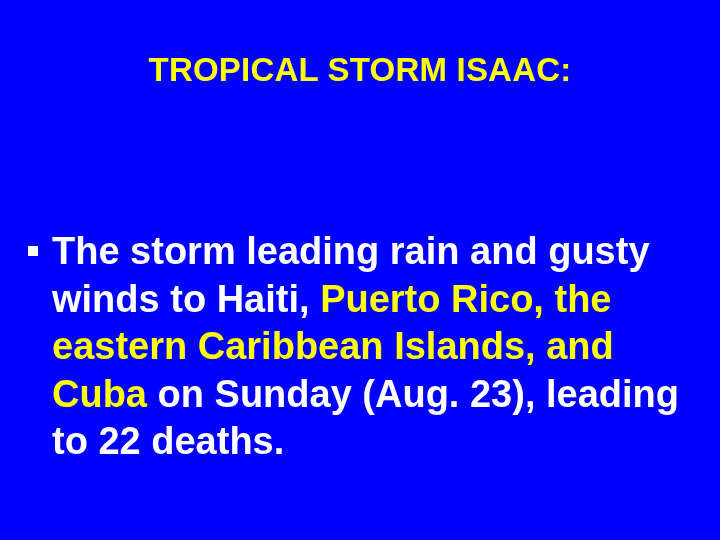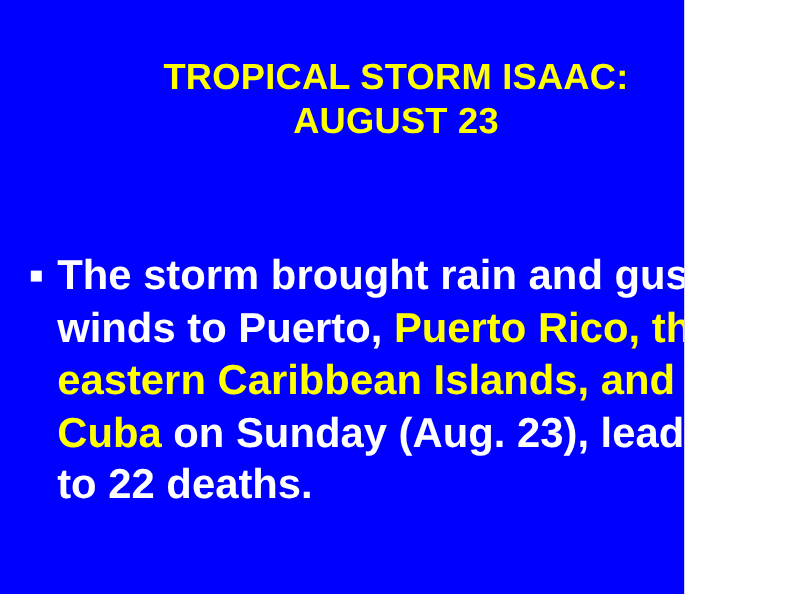--- a/index.html
+++ b/index.html
@@ -7,25 +7,24 @@
     padding: 0;
   }
   body {
     width: 720px;
     height: 540px;
     overflow: hidden;
     font-family: "Liberation Sans", sans-serif;
   }
   #slide {
     position: relative;
-    width: 612px;
+    width: 720px;
     height: 540px;
     background: #0000FF;
     overflow: hidden;
-    padding-left: 10px;
   }
 
   
   #title-block {
     position: absolute;
     left: 0;
     top: 50px;
     width: 720px;
     text-align: center;
   }
@@ -71,23 +70,22 @@
   .run-white { color: #FFFFFF; }
   .run-yellow { color: #FFFF00; }
 </style>
 </head>
 <body>
 
 <div id="slide" style="background: rgb(0, 0, 255);">
 
   <div id="title-block">
     <span class="title-line">TROPICAL STORM ISAAC:</span>
-    <span class="title-line">AUGUST 23</span>
   </div>
 
   <div id="body-block">
     <div class="bullet-row">
       <span class="bullet-marker"></span>
-      <span class="bullet-text"><span class="run-white">The storm brought rain and gusty winds to Puerto, </span><span class="run-yellow">Puerto Rico, the eastern Caribbean Islands, and Cuba</span><span class="run-white"> on Sunday (Aug. 23), leading to 22 deaths.</span></span>
+      <span class="bullet-text"><span class="run-white">The storm leading rain and gusty winds to Haiti, </span><span class="run-yellow">Puerto Rico, the eastern Caribbean Islands, and Cuba</span><span class="run-white"> on Sunday (Aug. 23), leading to 22 deaths.</span></span>
     </div>
   </div>
 
 </div>
 
 </body></html>

